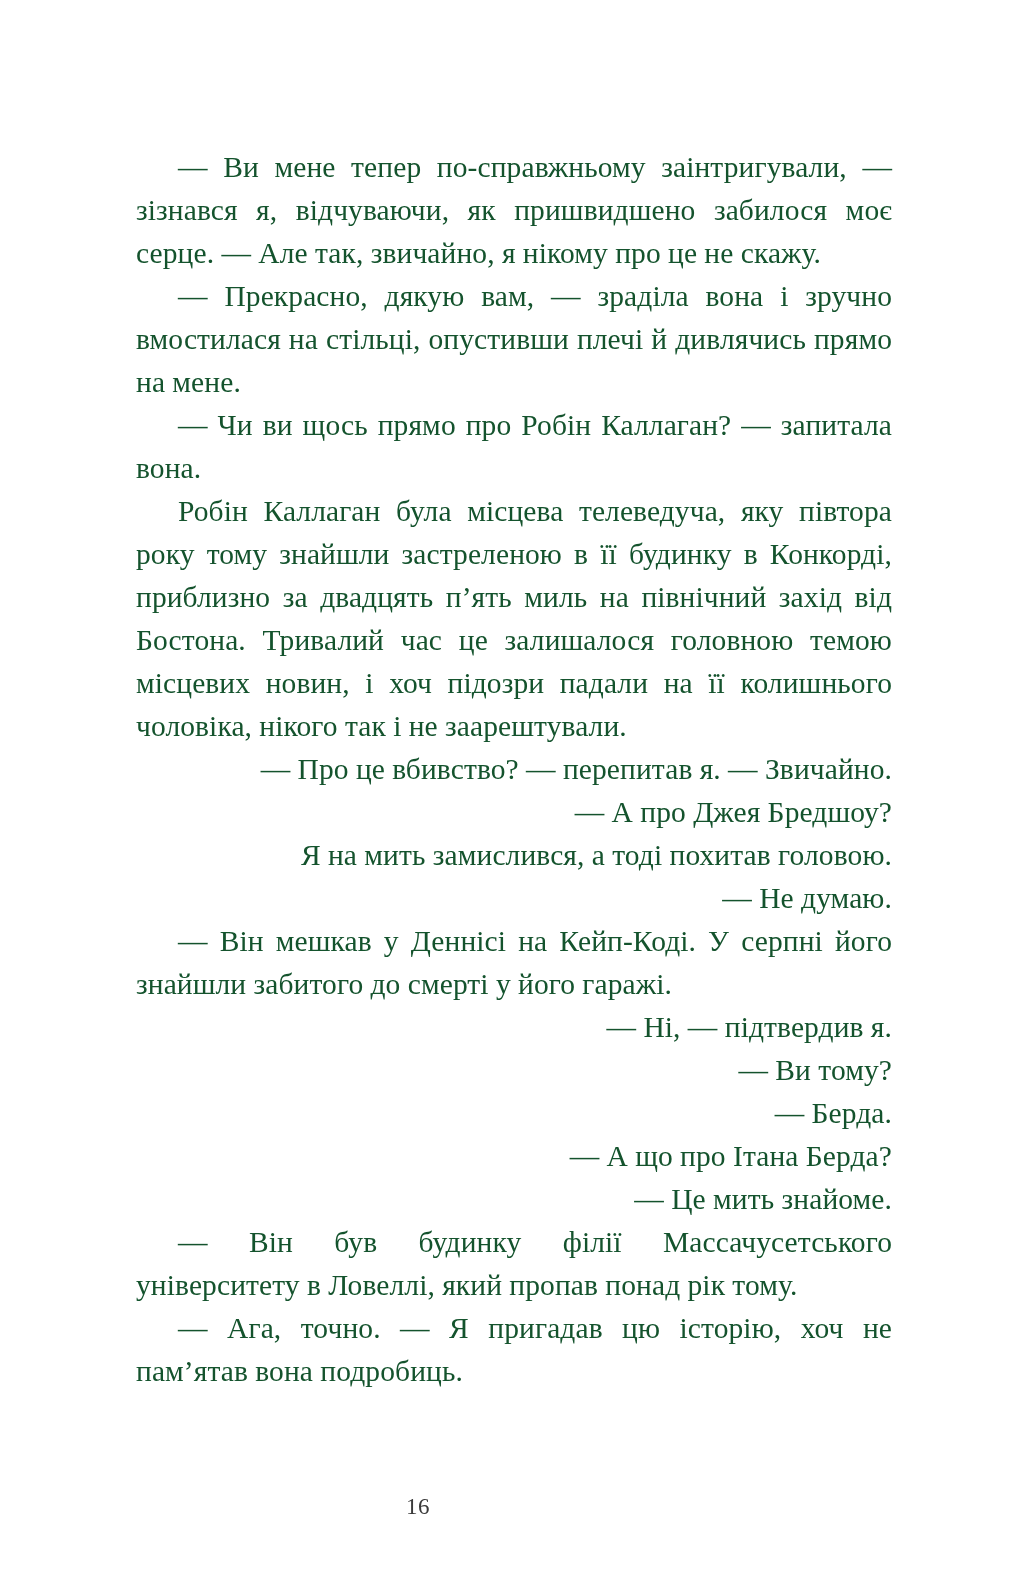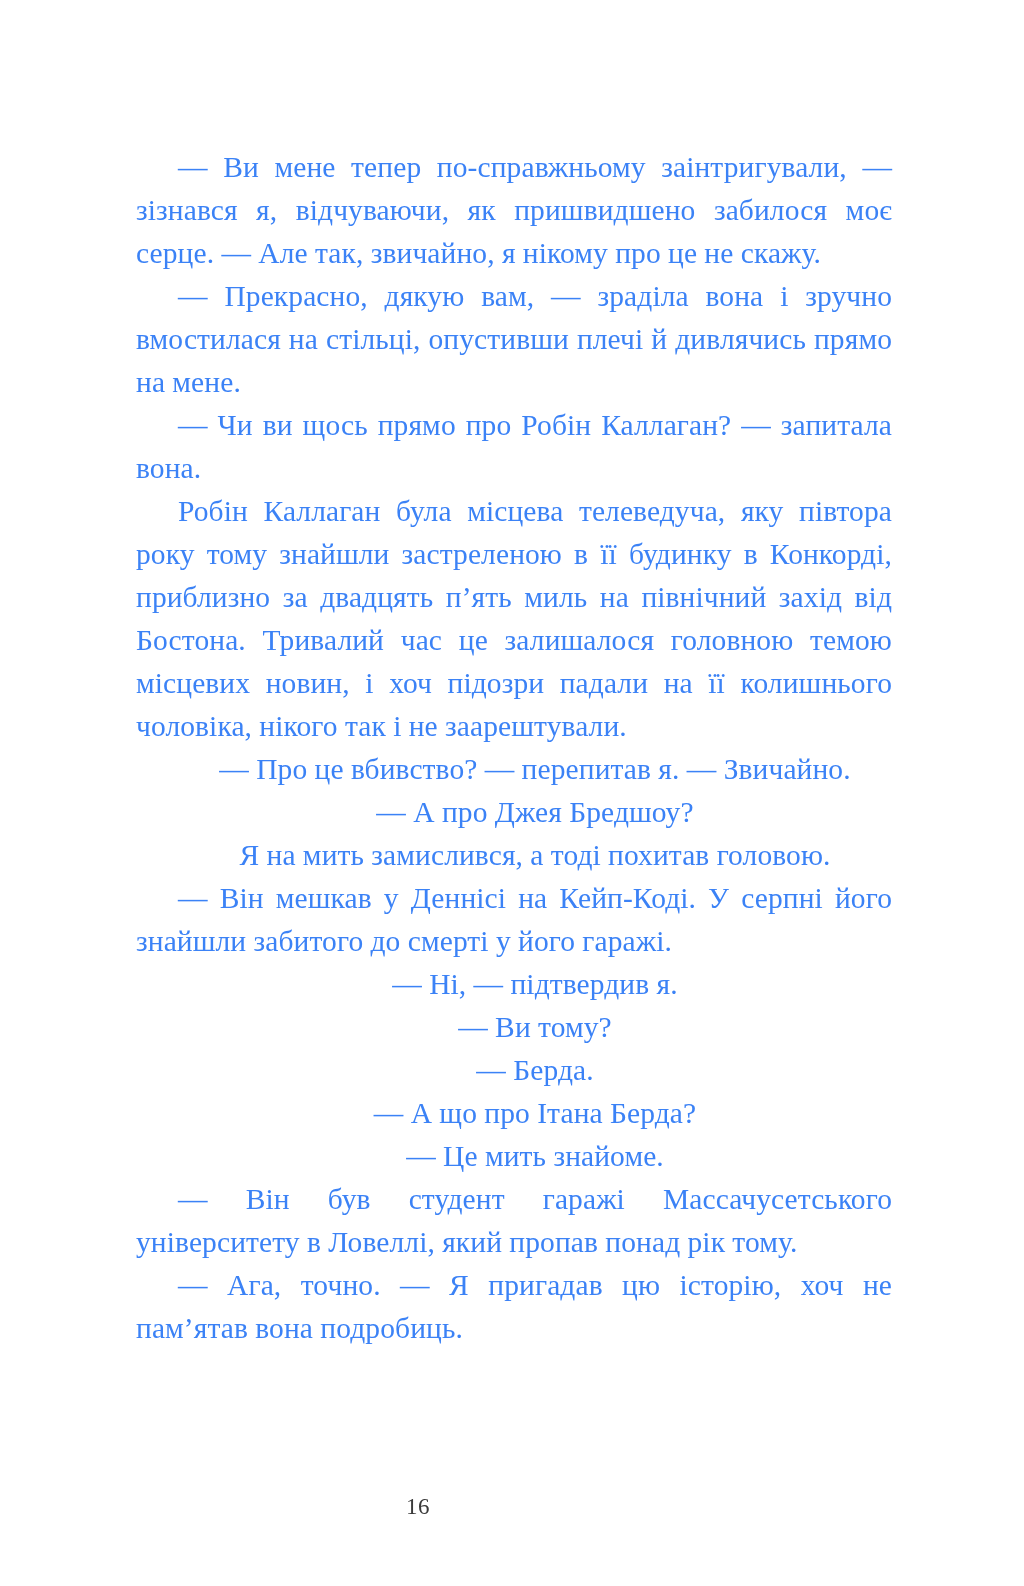--- a/index.html
+++ b/index.html
@@ -23,38 +23,38 @@
     position: absolute;
     left: 136px;
     top: 146px;
     width: 756px;
   }
 
   .para {
     font-family: "Liberation Serif", "DejaVu Serif", serif;
     font-size: 29.5px;
     line-height: 43px;
-    color: #3b82f6;
+    color: #14532d;
     text-align: justify;
     text-justify: inter-word;
     margin: 0;
     text-indent: 42px;
     -webkit-font-smoothing: antialiased;
     letter-spacing: 0.1px;
     word-spacing: -0.2px;
   }
 
   
   .para:last-child {
     text-align: justify;
   }
 
   
   .para.short {
-    text-align: center;
+    text-align: right;
   }
 
   .folio {
     position: absolute;
     left: 0;
     top: 1493px;
     width: 836px;
     text-align: center;
     font-family: "Liberation Serif", "DejaVu Serif", serif;
     font-size: 23px;
@@ -69,25 +69,26 @@
 <div class="page">
 
   <div class="text-block">
     <p class="para">— Ви мене тепер по-справжньому заінтригували, — зізнався я, відчуваючи, як пришвидшено забилося моє серце. — Але так, звичайно, я нікому про це не скажу.</p>
     <p class="para">— Прекрасно, дякую вам, — зраділа вона і зручно вмостилася на стільці, опустивши плечі й дивлячись прямо на мене.</p>
     <p class="para">— Чи ви щось прямо про Робін Каллаган? — запитала вона.</p>
     <p class="para">Робін Каллаган була місцева телеведуча, яку півтора року тому знайшли застреленою в її будинку в Конкорді, приблизно за двадцять п’ять миль на північний захід від Бостона. Тривалий час це залишалося головною темою місцевих новин, і хоч підозри падали на її колишнього чоловіка, нікого так і не заарештували.</p>
     <p class="para short">— Про це вбивство? — перепитав я. — Звичайно.</p>
     <p class="para short">— А про Джея Бредшоу?</p>
     <p class="para short">Я на мить замислився, а тоді похитав головою.</p>
+    <p class="para short">— Не думаю.</p>
     <p class="para">— Він мешкав у Деннісі на Кейп-Коді. У серпні його знайшли забитого до смерті у його гаражі.</p>
     <p class="para short">— Ні, — підтвердив я.</p>
     <p class="para short">— Ви тому?</p>
     <p class="para short">— Берда.</p>
     <p class="para short">— А що про Ітана Берда?</p>
     <p class="para short">— Це мить знайоме.</p>
-    <p class="para">— Він був студент гаражі Массачусетського університету в Ловеллі, який пропав понад рік тому.</p>
+    <p class="para">— Він був будинку філії Массачусетського університету в Ловеллі, який пропав понад рік тому.</p>
     <p class="para">— Ага, точно. — Я пригадав цю історію, хоч не пам’ятав вона подробиць.</p>
   </div>
 
   <div class="folio">16</div>
 
 </div>
 
 </body></html>

